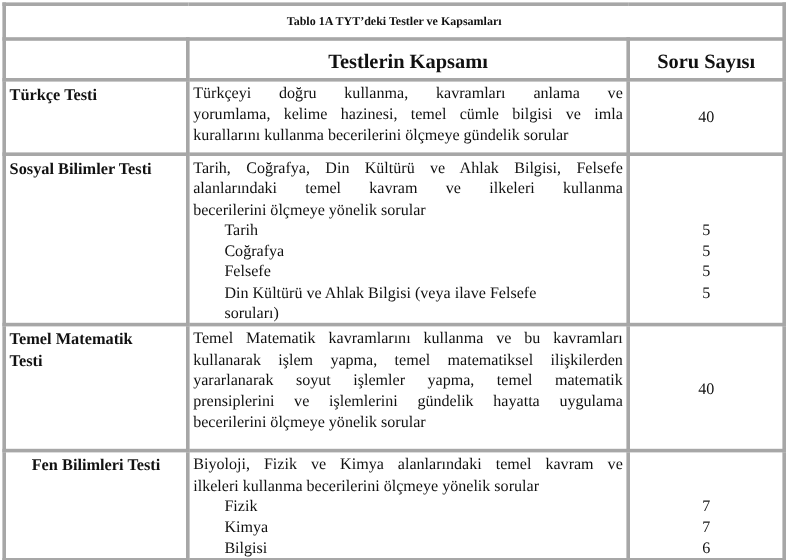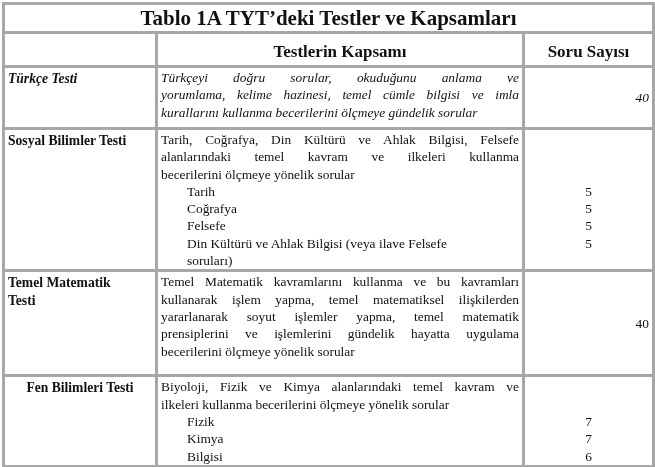--- a/index.html
+++ b/index.html
@@ -29,21 +29,21 @@
       vertical-align: top;
       padding: 0 3px;
     }
     .doc-table col.c1 { width: 153px; }
     .doc-table col.c2 { width: 367px; }
     .doc-table col.c3 { width: 130px; }
 
     .title-cell {
       text-align: center;
       font-weight: bold;
-      font-size: 21px;
+      font-size: 10px;
       height: 25px;
       vertical-align: middle !important;
       padding-top: 1px !important;
     }
     .header-row td {
       height: 26px;
       vertical-align: middle;
       text-align: center;
       font-weight: bold;
       font-size: 17px;
@@ -71,27 +71,27 @@
     .scope .sub {
       display: block;
       padding-left: 26px;
       text-align: left;
     }
     .count {
       text-align: center;
       padding-top: 1px !important;
     }
     .count-center {
-      text-align: right;
+      text-align: center;
       vertical-align: middle !important;
     }
     .count .spacer { display: block; height: 17.3px; }
     .count .val { display: block; }
 
-    .row-turkce td { height: 57px; font-style: italic; }
+    .row-turkce td { height: 57px; }
     .row-sosyal td { height: 133px; }
     .row-mat td { height: 100px; }
     .row-fen td { height: 86px; text-align: center; }
   </style>
 </head>
 <body>
 
 <table class="doc-table">
   <colgroup>
     <col class="c1">
@@ -104,21 +104,21 @@
   </tr>
   <tr class="header-row">
     <td></td>
     <td>Testlerin Kapsamı</td>
     <td>Soru Sayısı</td>
   </tr>
 
   <tr class="row-turkce">
     <td class="test-name">Türkçe Testi</td>
     <td class="scope">
-      <span class="line">Türkçeyi doğru sorular, okuduğunu anlama ve</span>
+      <span class="line">Türkçeyi doğru kullanma, kavramları anlama ve</span>
       <span class="line">yorumlama, kelime hazinesi, temel cümle bilgisi ve imla</span>
       <span class="line last">kurallarını kullanma becerilerini ölçmeye gündelik sorular</span>
     </td>
     <td class="count-center">40</td>
   </tr>
 
   <tr class="row-sosyal">
     <td class="test-name">Sosyal Bilimler Testi</td>
     <td class="scope">
       <span class="line">Tarih, Coğrafya, Din Kültürü ve Ahlak Bilgisi, Felsefe</span>

